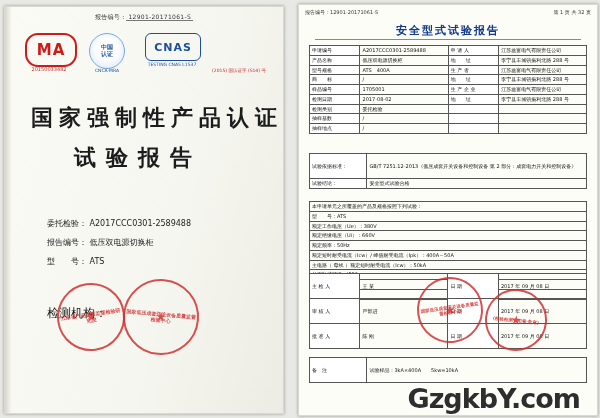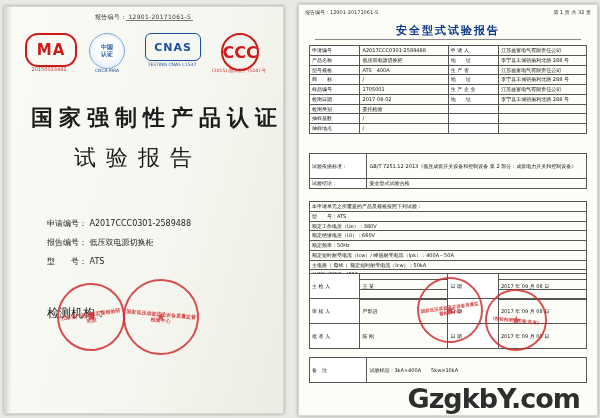--- a/index.html
+++ b/index.html
@@ -53,21 +53,21 @@
        justify-content:center;}
   .ccc-sub{left:196px;top:35px;width:56px;text-align:center;font-size:4.5px;color:#c22;}
 
   .cover-title{
     position:absolute;left:0;right:0;top:96px;text-align:right;
     font-family:Liberation Sans, sans-serif;
     font-size:22px;letter-spacing:6px;color:#1c1c1c;font-weight:bold;
   }
   .cover-title2{
     position:absolute;left:0;right:12px;top:136px;text-align:center;
-    font-size:22px;letter-spacing:10px;color:#1c1c1c;font-weight:normal;
+    font-size:22px;letter-spacing:10px;color:#1c1c1c;font-weight:bold;
   }
   .checkrow{
     position:absolute;left:0;right:0;top:186px;text-align:center;font-size:7px;color:#222;
     letter-spacing:1px;
   }
   .fields{position:absolute;left:42px;top:208px;font-size:8px;color:#1b1b1b;line-height:2.35;}
   .fields .lbl{display:inline-block;}
   .fields .val{display:inline-block;}
   .inst{position:absolute;left:42px;top:298px;font-size:12px;color:#1b1b1b;}
 
@@ -137,31 +137,30 @@
     <div class="logo cma">MA</div>
     <div class="logo-cap cma-sub">20150033482</div>
 
     <div class="logo cnca">中国<br>认证</div>
     <div class="logo-cap cnca-sub">CNCA·MRA</div>
 
     <div class="logo cnas">CNAS</div>
     <div class="logo-cap cnas-sub">TESTING
 CNAS L1537</div>
 
-    <div class="logo ccc">CCC</div>
     <div class="logo-cap ccc-sub">(2015) 国认证字 (S14) 号</div>
   </div>
 
   <div class="cover-title">国家强制性产品认证</div>
   <div class="cover-title2">试验报告</div>
 
 
   <div class="fields">
     <div>
-      <span class="lbl">申请编号：</span>
+      <span class="lbl">委托检验：</span>
       <span class="val">A2017CCC0301-2589488</span>
     </div>
     <div>
       <span class="lbl">报告编号：</span>
       <span class="val">低压双电源切换柜</span>
     </div>
     <div>
       <span class="lbl">型　　号：</span>
       <span class="val">ATS</span>
     </div>

